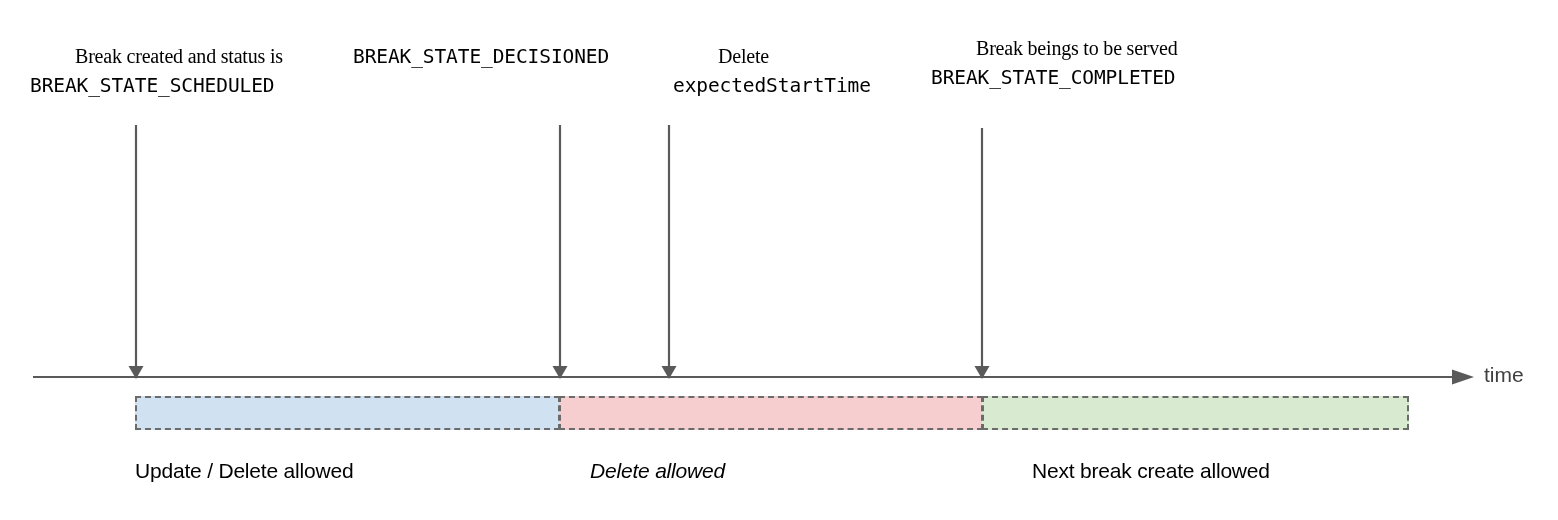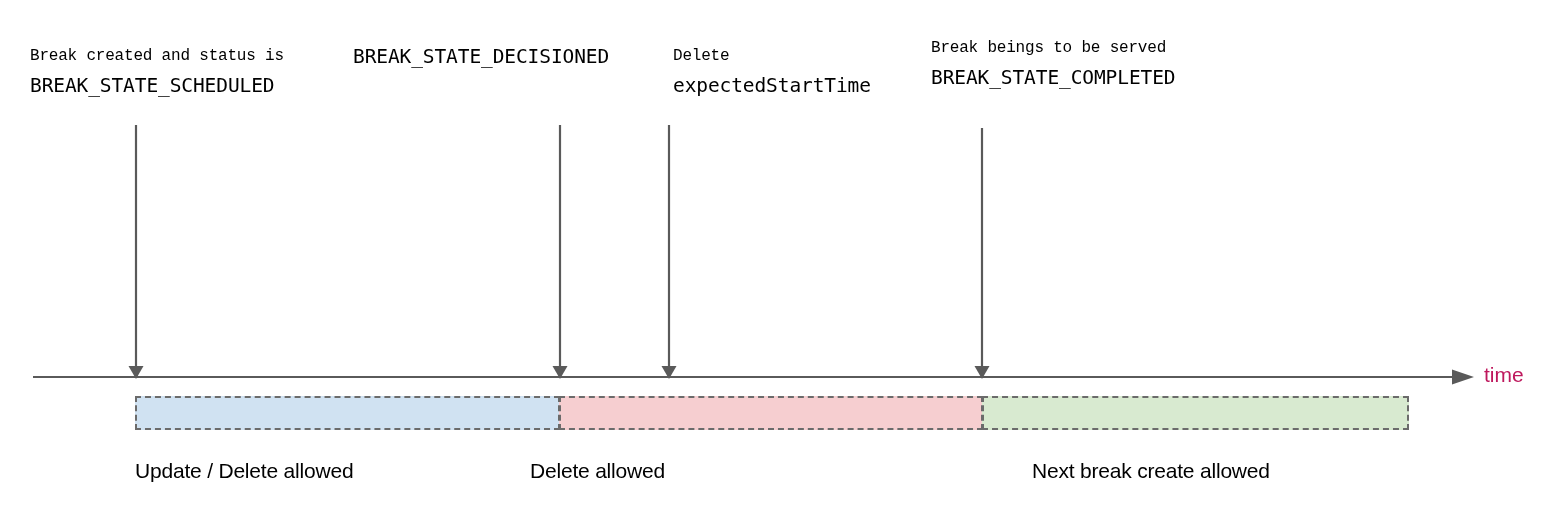--- a/index.html
+++ b/index.html
@@ -20,23 +20,24 @@
   }
 
   
   .event-label {
     position: absolute;
     color: #000000;
     line-height: 29px;
     white-space: nowrap;
   }
   .label-plain {
-    font-family: Liberation Mono, monospace;
-    font-size: 16px;
+    font-family: Liberation Serif, serif;
+    font-size: 20px;
     letter-spacing: -0.2px;
+    margin-left: 45px;
   }
   .label-code {
     font-family: "DejaVu Sans Mono", monospace;
     font-size: 19.5px;
     letter-spacing: -0.1px;
   }
 
   
   .event-arrow {
     position: absolute;
@@ -51,21 +52,21 @@
     width: 1558px;
     height: 80px;
     overflow: visible;
   }
   #time-axis-label {
     position: absolute;
     left: 1484px;
     top: 363px;
     font-family: "Liberation Sans", sans-serif;
     font-size: 21px;
-    color: #be185d;
+    color: #404040;
   }
 
   
   .phase-bar {
     position: absolute;
     top: 396px;
     height: 34px;
     box-sizing: border-box;
     border: 2px dashed #6b6b6b;
   }
@@ -128,17 +129,17 @@
   <div id="time-axis-label">time</div>
 
   <div id="bars-layer">
       <div class="phase-bar" style="left: 135px; width: 425px; background: rgb(208, 226, 242); border-color: rgb(107, 107, 107);"></div>
       <div class="phase-bar" style="left: 559px; width: 424px; background: rgb(246, 206, 208); border-color: rgb(107, 107, 107);"></div>
       <div class="phase-bar" style="left: 982px; width: 427px; background: rgb(216, 234, 208); border-color: rgb(107, 107, 107);"></div>
     </div>
 
   <div id="captions-layer">
       <div class="phase-caption" style="left: 135px; width: 425px;">Update / Delete allowed</div>
-      <div class="phase-caption" style="left: 530px; width: 424px;">Delete allowed</div>
+      <div class="phase-caption" style="left: 590px; width: 424px; font-style: italic;">Delete allowed</div>
       <div class="phase-caption" style="left: 1032px; width: 427px;">Next break create allowed</div>
     </div>
 
 </div>
 
 </body></html>

